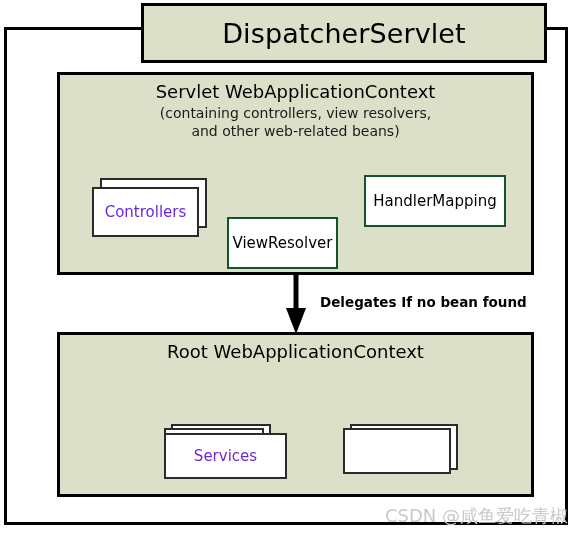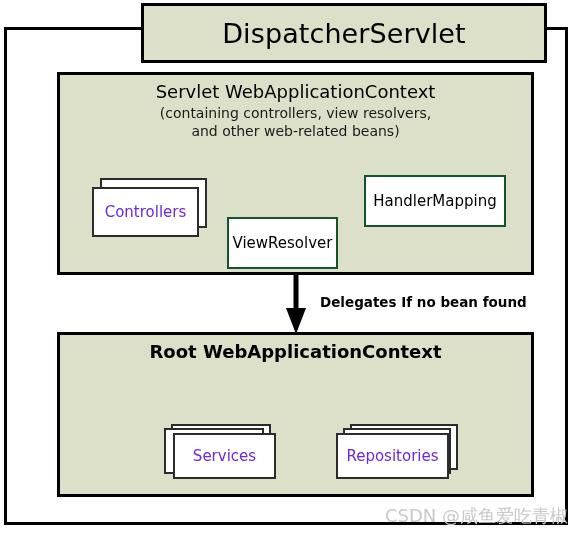--- a/index.html
+++ b/index.html
@@ -80,21 +80,20 @@
 
   .context-title {
     text-align: center;
     font-size: 18px;
     color: #000000;
     line-height: 1.06;
     margin-top: 7px;
     white-space: nowrap;
   }
   #root-context .context-title {
-    font-weight: bold;
   }
   .context-subtitle {
     text-align: center;
     font-size: 14px;
     color: #1a1a1a;
     line-height: 1.26;
     margin-top: 4px;
     white-space: pre-line;
   }
 
@@ -141,21 +140,21 @@
   #controllers-stack .layer-1 { left: 8px; top: 0;  width: 107px; height: 50px; }
   #controllers-stack .front    { left: 0;  top: 9px; width: 107px; height: 50px; }
 
   #viewresolver-box { left: 227px; top: 217px; width: 111px; height: 52px; text-align: center; }
 
   #handlermapping-box { left: 364px; top: 175px; width: 142px; height: 52px; }
 
   #services-stack { left: 157px; top: 424px; width: 115px; height: 60px; }
   #services-stack .layer-2 { left: 14px; top: 0;  width: 100px; height: 46px; }
   #services-stack .layer-1 { left: 7px;  top: 4px; width: 100px; height: 46px; }
-  #services-stack .front    { left: 16px;  top: 9px; width: 103px; height: 46px; }
+  #services-stack .front    { left: 7px;  top: 9px; width: 123px; height: 46px; }
 
   #repositories-stack { left: 336px; top: 424px; width: 125px; height: 60px; }
   #repositories-stack .layer-2 { left: 14px; top: 0;  width: 108px; height: 46px; }
   #repositories-stack .layer-1 { left: 7px;  top: 4px; width: 108px; height: 46px; }
   #repositories-stack .front    { left: 0;  top: 9px; width: 113px; height: 46px; }
 
   
   .arrow-wrap {
     position: absolute;
     left: 284px;
@@ -227,18 +226,17 @@
 
   <div class="bean-stack" id="services-stack">
     <div class="layer layer-2"></div>
     <div class="layer layer-1"></div>
     <div class="front">Services</div>
   </div>
 
   <div class="bean-stack" id="repositories-stack">
     <div class="layer layer-2"></div>
     <div class="layer layer-1"></div>
-    <div class="front">Repositories</div>
   </div>
 
   <div class="watermark">CSDN @咸鱼爱吃青椒</div>
 
 </div>
 
 </body></html>

